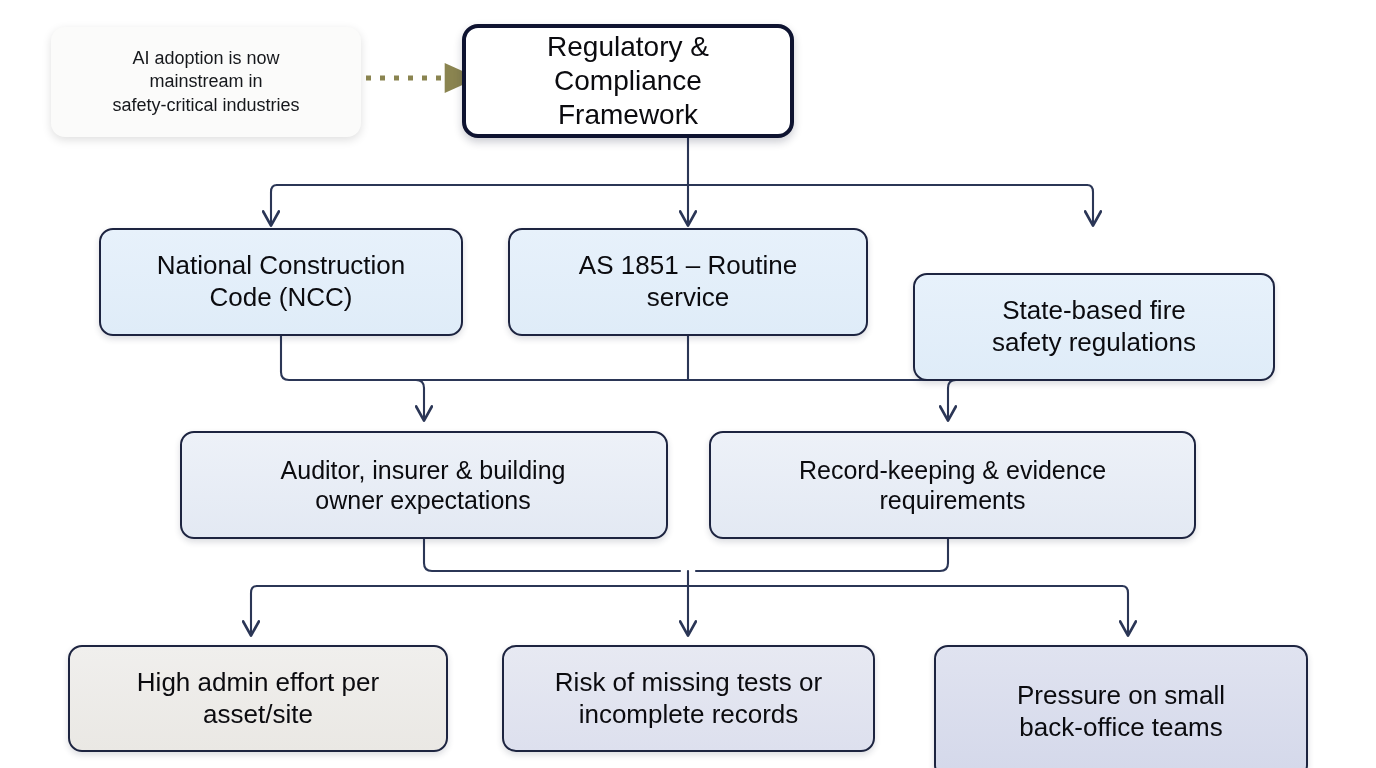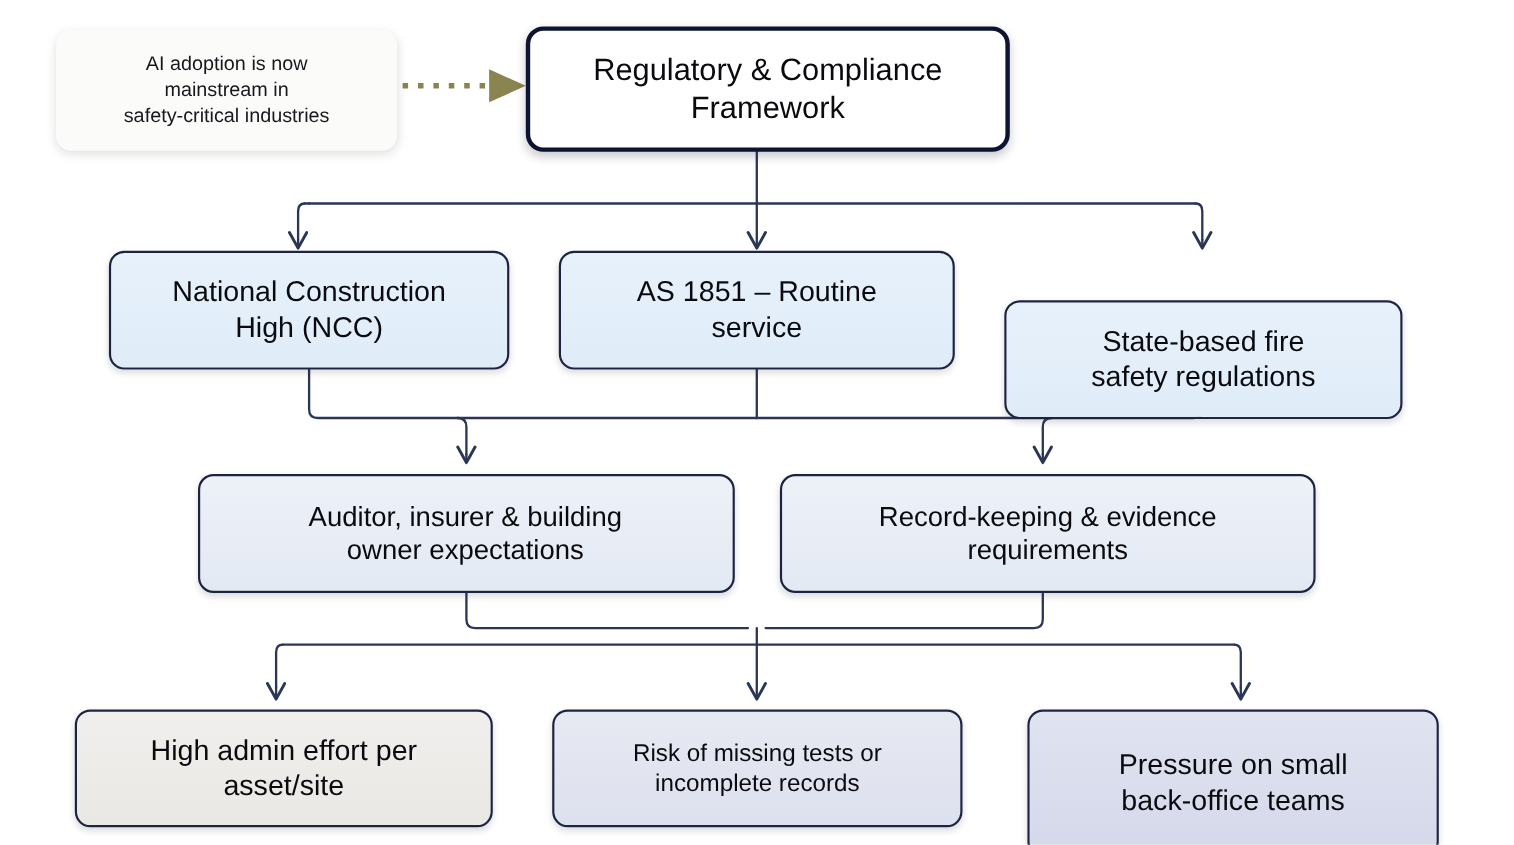--- a/index.html
+++ b/index.html
@@ -48,21 +48,21 @@
   }
   
   .n-t4a{
     background:linear-gradient(180deg,#f0efed 0%,#eae8e4 100%);
     border:2px solid #1d2440;
     font-size:26px;
   }
   .n-t4b{
     background:linear-gradient(180deg,#e7e9f2 0%,#dde0ee 100%);
     border:2px solid #1d2440;
-    font-size:22px;
+    font-size:26px;
   }
   .n-t4c{
     background:linear-gradient(180deg,#e0e3f0 0%,#d4d8ea 100%);
     border:2px solid #1d2440;
     font-size:26px;
   }
 
   .callout{
     position:absolute;
     box-sizing:border-box;
@@ -155,28 +155,28 @@
       <path d="M366,78 L468,78" fill="none" stroke="#8a8450" stroke-width="5" stroke-dasharray="5 9" stroke-linecap="butt" marker-end="url(#arwolive)"></path>
     </g>
   </svg>
 
   <div class="callout" style="left:51px;top:27px;width:310px;height:110px;">
     <span class="lbl">AI adoption is now
 mainstream in
 safety-critical industries</span>
   </div>
 
-  <div class="node n-root" style="left:478px;top:24px;width:440px;height:114px;">
+  <div class="node n-root" style="left:462px;top:24px;width:332px;height:114px;">
     <span class="lbl">Regulatory &amp; Compliance
 Framework</span>
   </div>
 
   <div class="node n-t2" style="left:99px;top:228px;width:364px;height:108px;">
     <span class="lbl">National Construction
-High (NCC)</span>
+Code (NCC)</span>
   </div>
   <div class="node n-t2" style="left:508px;top:228px;width:360px;height:108px;">
     <span class="lbl">AS 1851 – Routine
 service</span>
   </div>
   <div class="node n-t2" style="left:913px;top:228px;width:362px;height:108px;margin-top:45px;">
     <span class="lbl">State-based fire
 safety regulations</span>
   </div>
 

